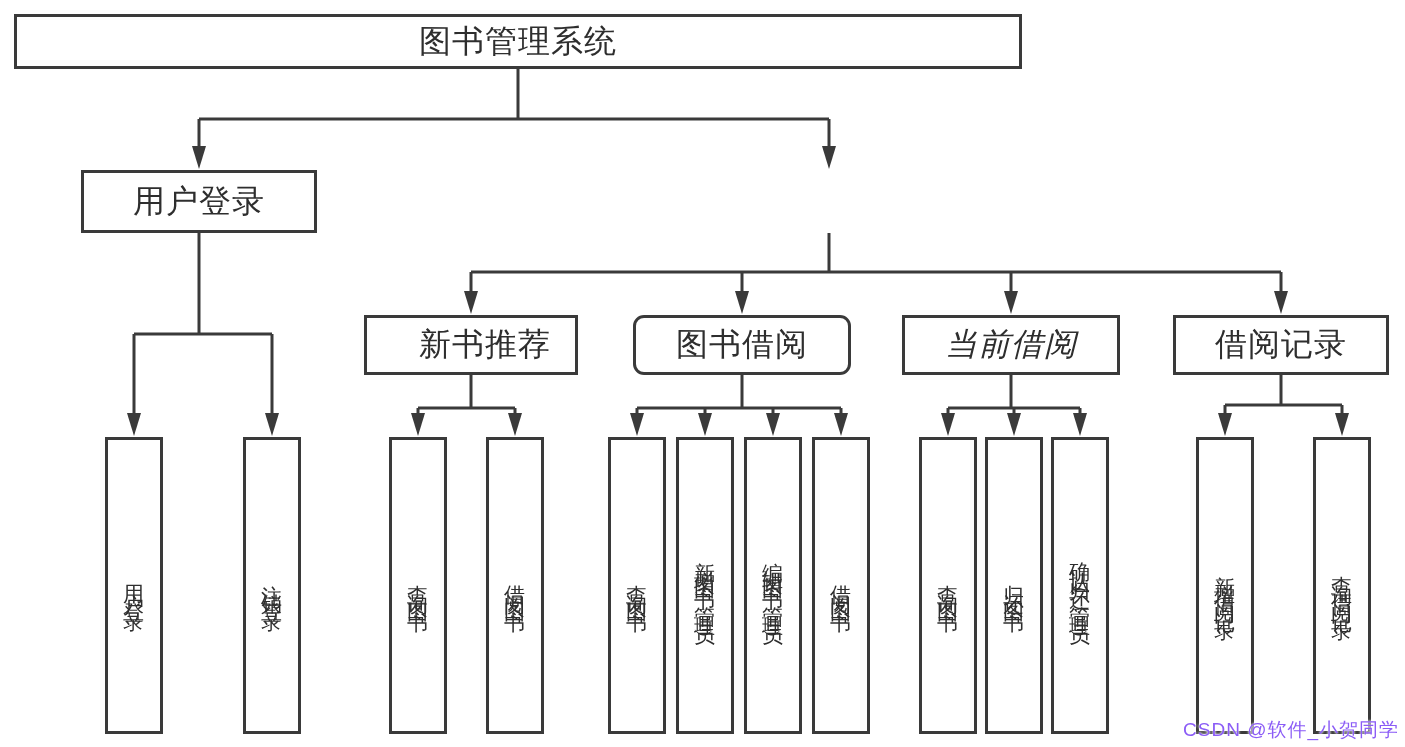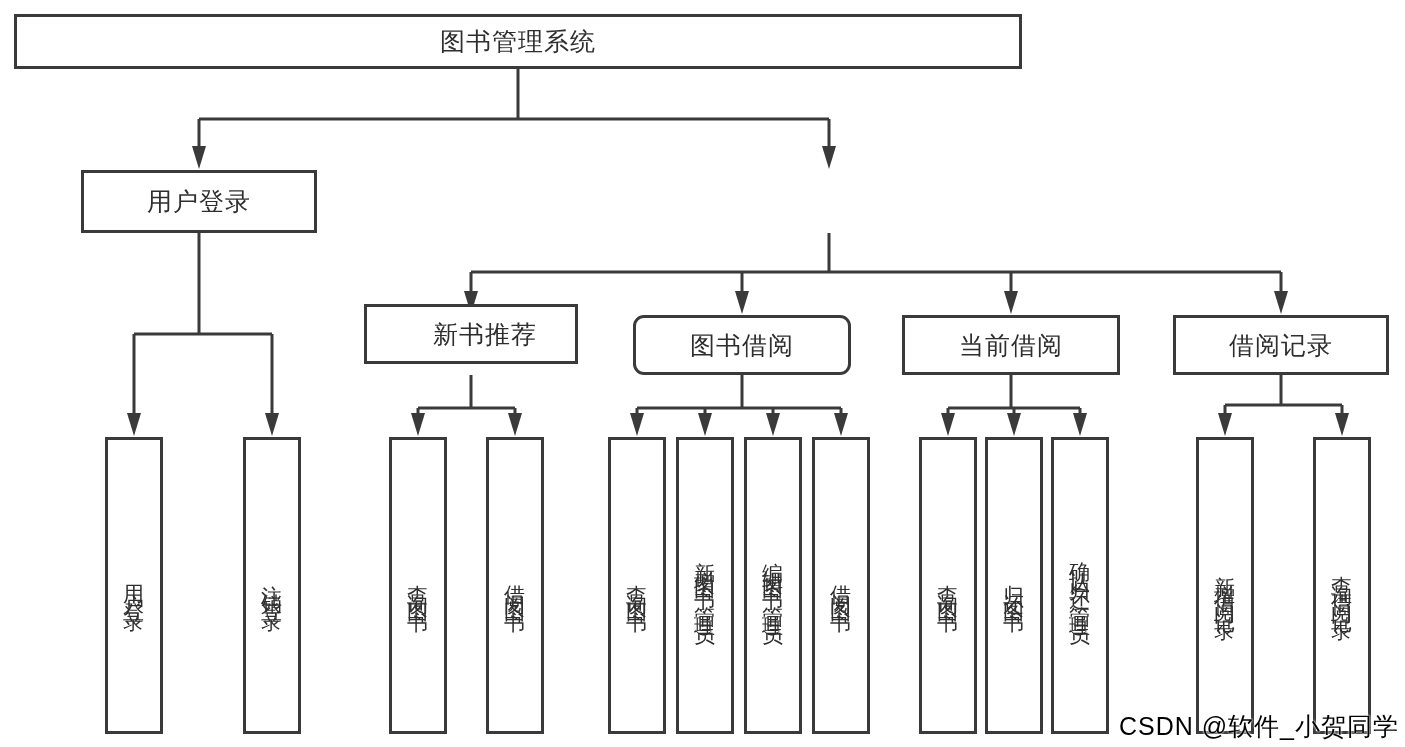--- a/index.html
+++ b/index.html
@@ -20,37 +20,37 @@
     position: absolute;
     box-sizing: border-box;
     background: #ffffff;
     border: 3px solid #3a3a3a;
     display: flex;
     align-items: center;
     justify-content: center;
     color: #2e2e2e;
   }
   .hbox {
-    font-size: 25px;
+    font-size: 32px;
     letter-spacing: 1px;
     white-space: nowrap;
   }
   .vbox {
     writing-mode: vertical-rl;
     text-orientation: mixed;
     font-size: 21px;
     letter-spacing: 9px;
     line-height: 1;
   }
   .watermark {
     position: absolute;
     right: 6px;
     bottom: 4px;
-    font-size: 25px;
-    color: #000000;
+    font-size: 19px;
+    color: #8b5cf6;
     letter-spacing: 1px;
     text-shadow: 0 0 3px #ffffff, 0 0 2px #ffffff;
     white-space: nowrap;
     z-index: 5;
   }
 </style>
 </head>
 <body>
 
 <div class="stage">
@@ -95,23 +95,23 @@
       <path d="M1281 375 V405 M1225 405 H1342 M1225 405 V417 M1342 405 V417"></path>
       <polygon fill="#3a3a3a" stroke="none" points="1218,413 1232,413 1225,436"></polygon>
       <polygon fill="#3a3a3a" stroke="none" points="1335,413 1349,413 1342,436"></polygon>
     </g>
   </svg>
 
   <div class="box hbox" style="left:14px; top:14px; width:1008px; height:55px;">图书管理系统</div>
 
   <div class="box hbox" style="left:81px; top:170px; width:236px; height:63px;">用户登录</div>
 
-  <div class="box hbox" style="left:364px; top:304px; width:214px; height:60px;padding-left:28px;">新书推荐</div>
+  <div class="box hbox" style="left:364px; top:315px; width:214px; height:60px;padding-left:28px;">新书推荐</div>
   <div class="box hbox" style="left:633px; top:315px; width:218px; height:60px;border-radius:11px;">图书借阅</div>
-  <div class="box hbox" style="left:902px; top:315px; width:218px; height:60px;">当前借阅</div>
+  <div class="box hbox" style="left:902px; top:315px; width:218px; height:60px;font-style:italic;">当前借阅</div>
   <div class="box hbox" style="left:1173px; top:315px; width:216px; height:60px;">借阅记录</div>
 
   <div class="box vbox" style="left:105px; top:437px; width:58px; height:297px;">用户登录</div>
   <div class="box vbox" style="left:243px; top:437px; width:58px; height:297px;">注销登录</div>
 
   <div class="box vbox" style="left:389px; top:437px; width:58px; height:297px;">查询图书</div>
   <div class="box vbox" style="left:486px; top:437px; width:58px; height:297px;">借阅图书</div>
 
   <div class="box vbox" style="left:608px; top:437px; width:58px; height:297px;">查询图书</div>
   <div class="box vbox" style="left:676px; top:437px; width:58px; height:297px;">新增图书（管理员）</div>

